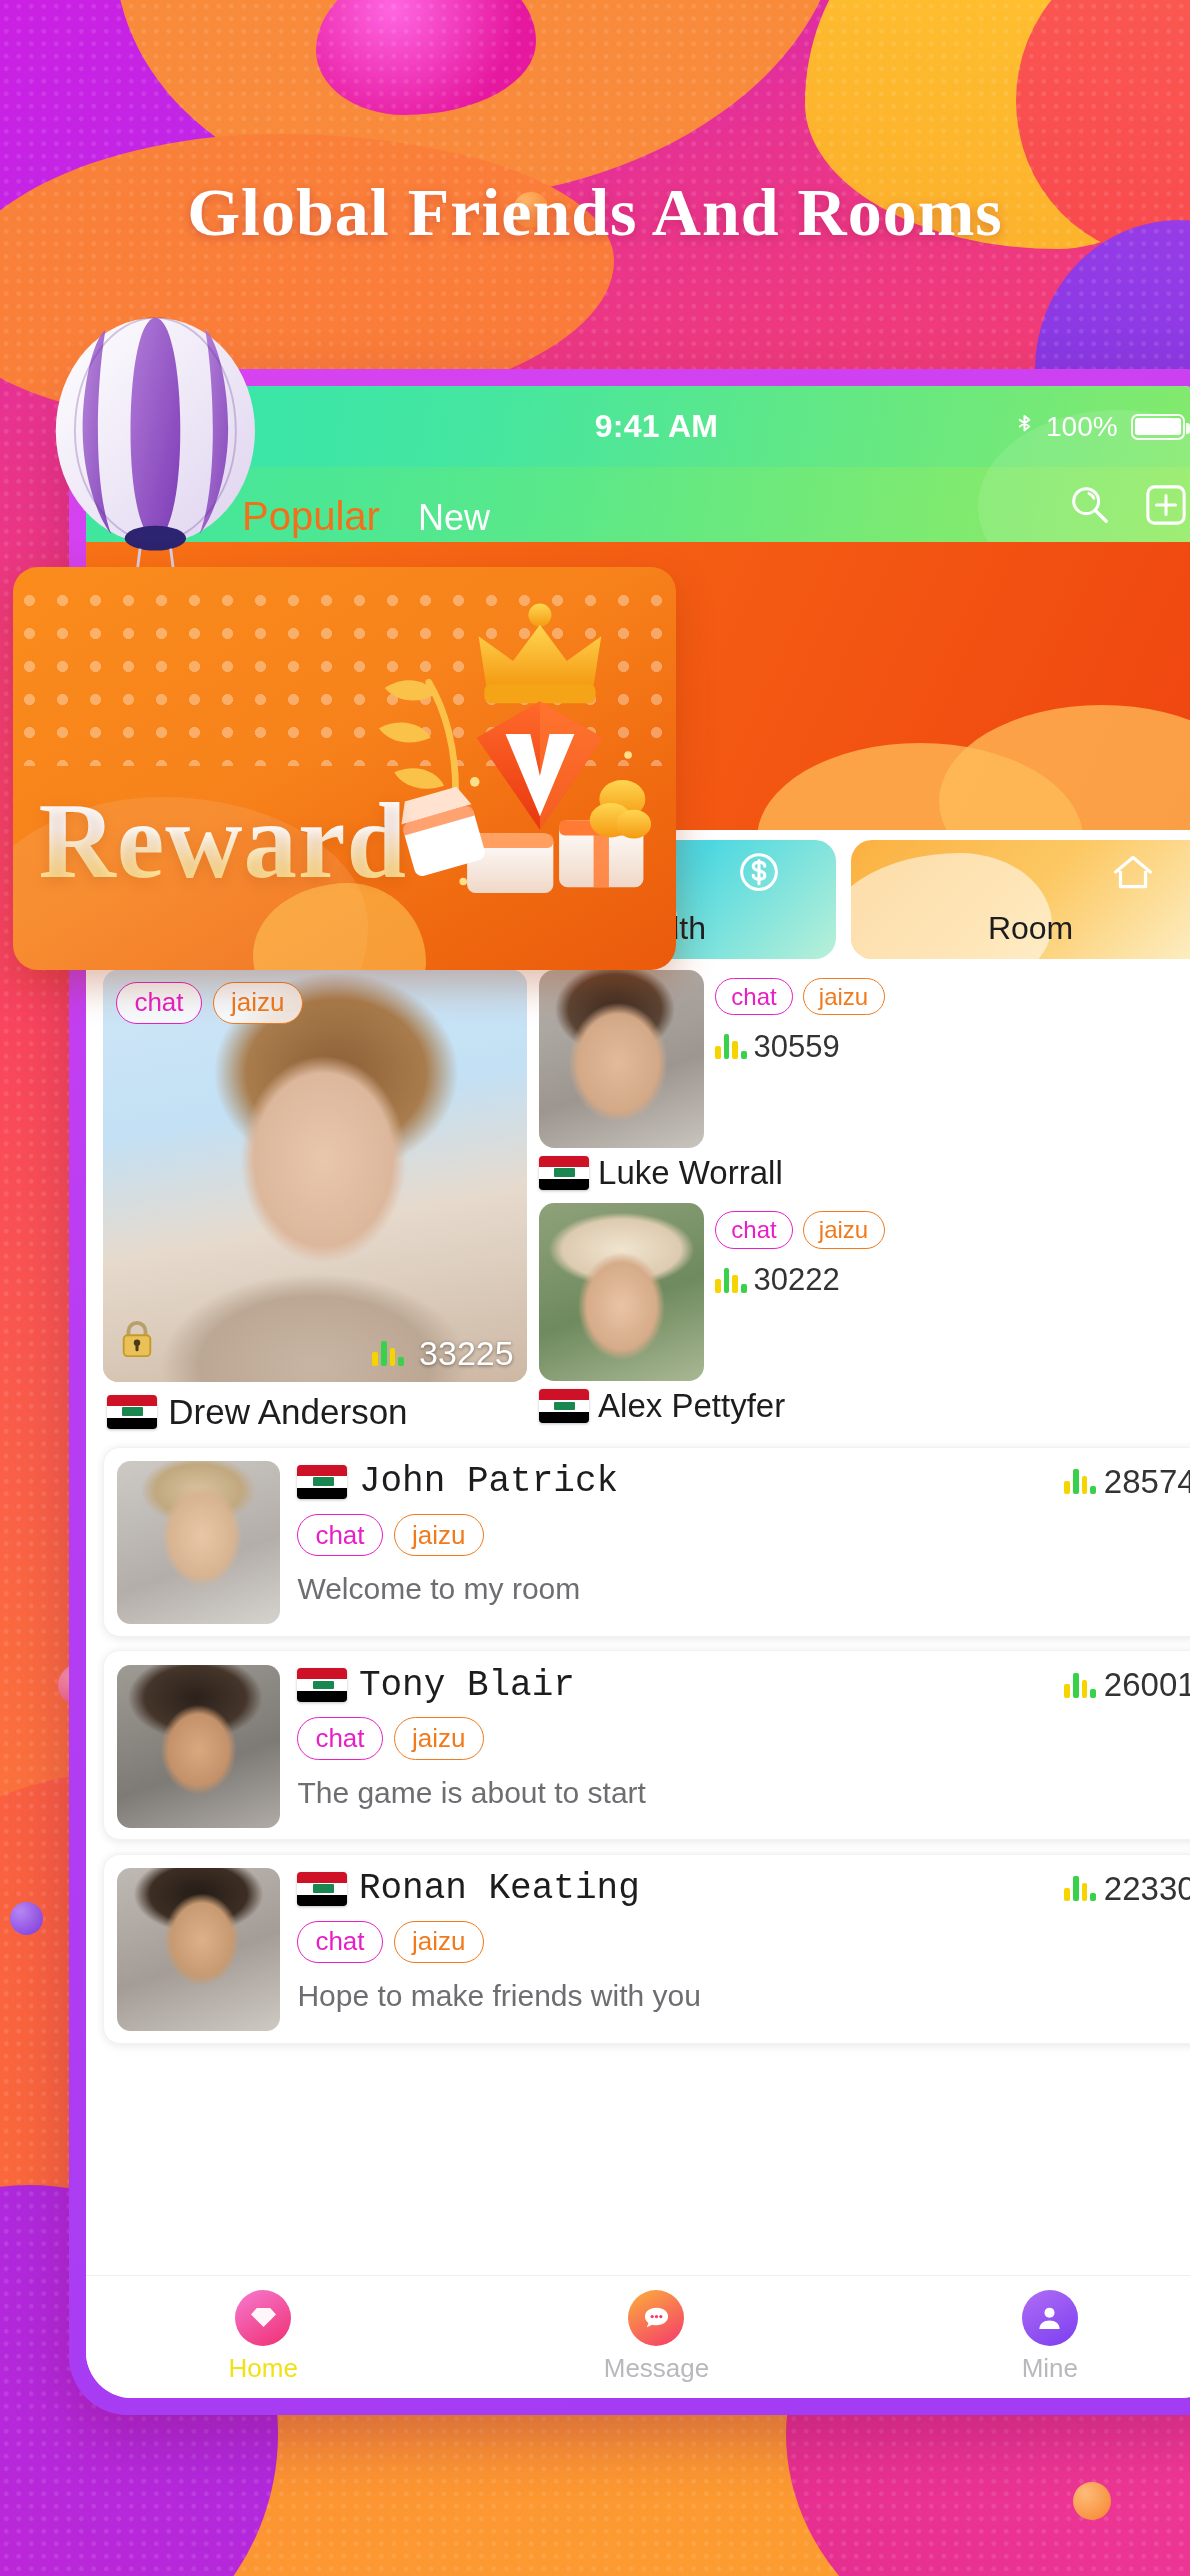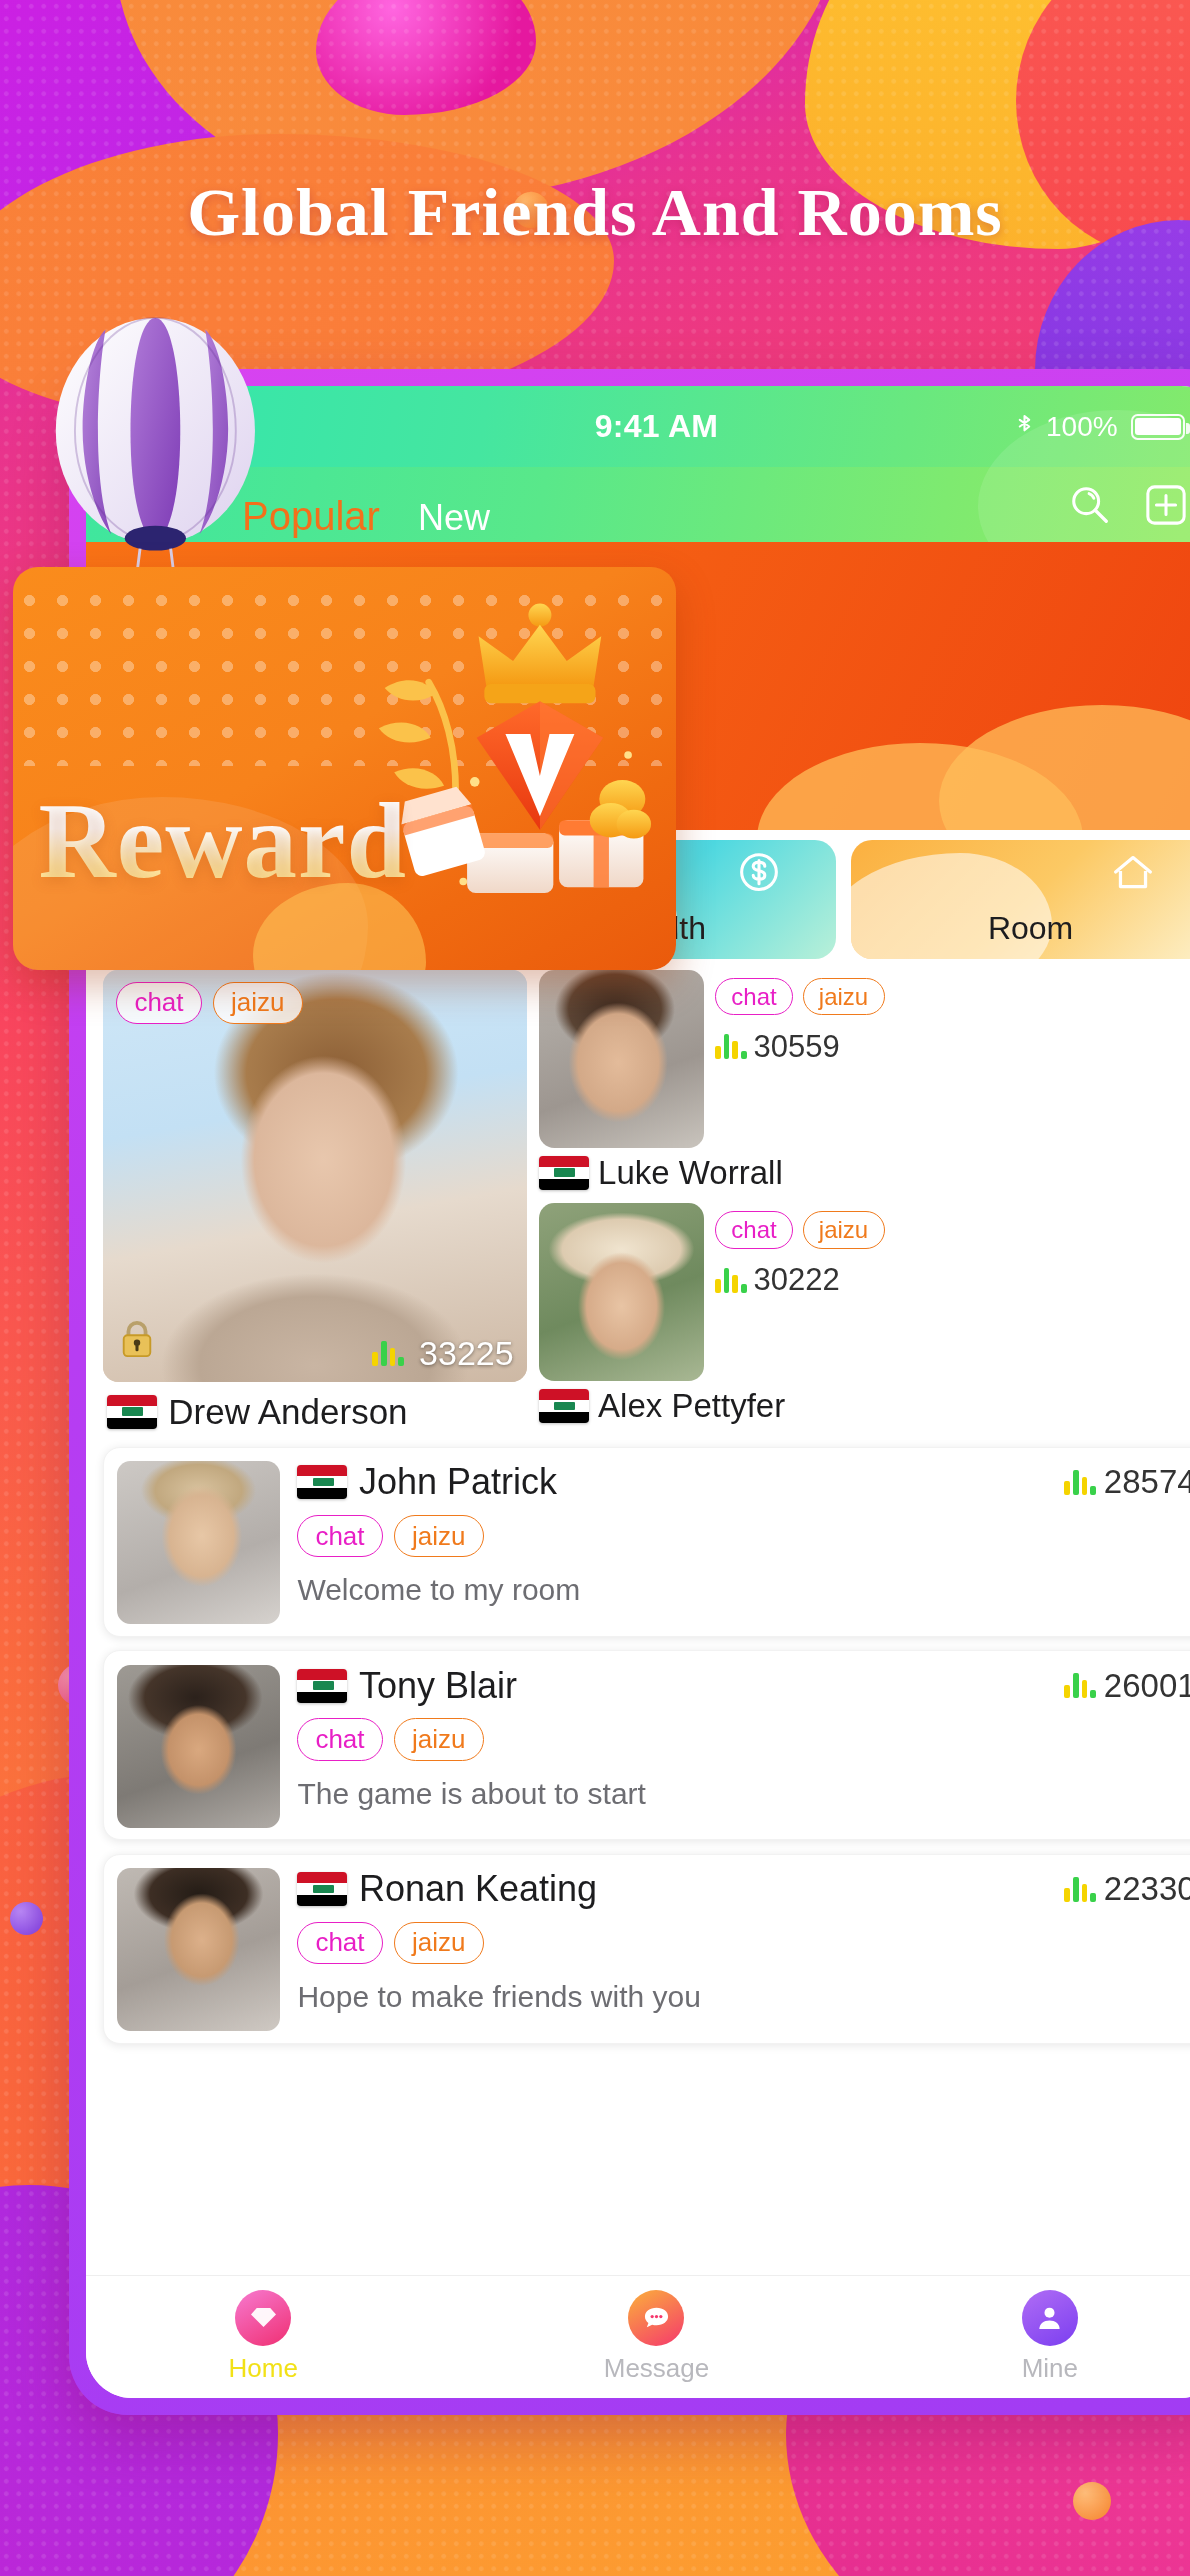--- a/index.html
+++ b/index.html
@@ -208,21 +208,21 @@
   .r2 { background:
       radial-gradient(ellipse 50px 59px at 50% 52%, #d9a87f 0%, #c4926a 60%, transparent 76%),
       radial-gradient(ellipse 84px 53px at 48% 20%, #2b211b 0%, #45352a 60%, transparent 80%),
       linear-gradient(160deg,#9e9a94,#7e7a75 60%,#b0aba6); }
   .r3 { background:
       radial-gradient(ellipse 50px 61px at 52% 44%, #dcb08a 0%, #c79a72 60%, transparent 76%),
       radial-gradient(ellipse 81px 48px at 50% 16%, #241c16 0%, #3d2e24 60%, transparent 80%),
       linear-gradient(160deg,#bfb9b3,#a49d97 55%,#cfc9c3); }
   .row-body { flex:1; min-width:0; display:flex; flex-direction:column; }
   .row-top { display:flex; align-items:center; gap:11.5px; }
-  .row-top .uname { font-size:36px; }
+  .row-top .uname { font-size:36px;font-family:Liberation Mono, monospace; }
   .row-heat { margin-left:auto; display:flex; align-items:center; gap:7.7px; font-size:33px; color:#333; }
   .row-tags { display:flex; gap:11.5px; margin-top:11.5px; }
   .row-msg { margin-top:16px; font-size:30px; color:#6d6d72; white-space:nowrap;
     overflow:hidden; text-overflow:ellipsis; }
 
   
   .tabbar {
     flex:0 0 123px; background:#fff; display:flex; align-items:center;
     border-top:1px solid #eee; box-shadow:0 -1.9px 11.5px rgba(0,0,0,.05);gap:39px;
   }

